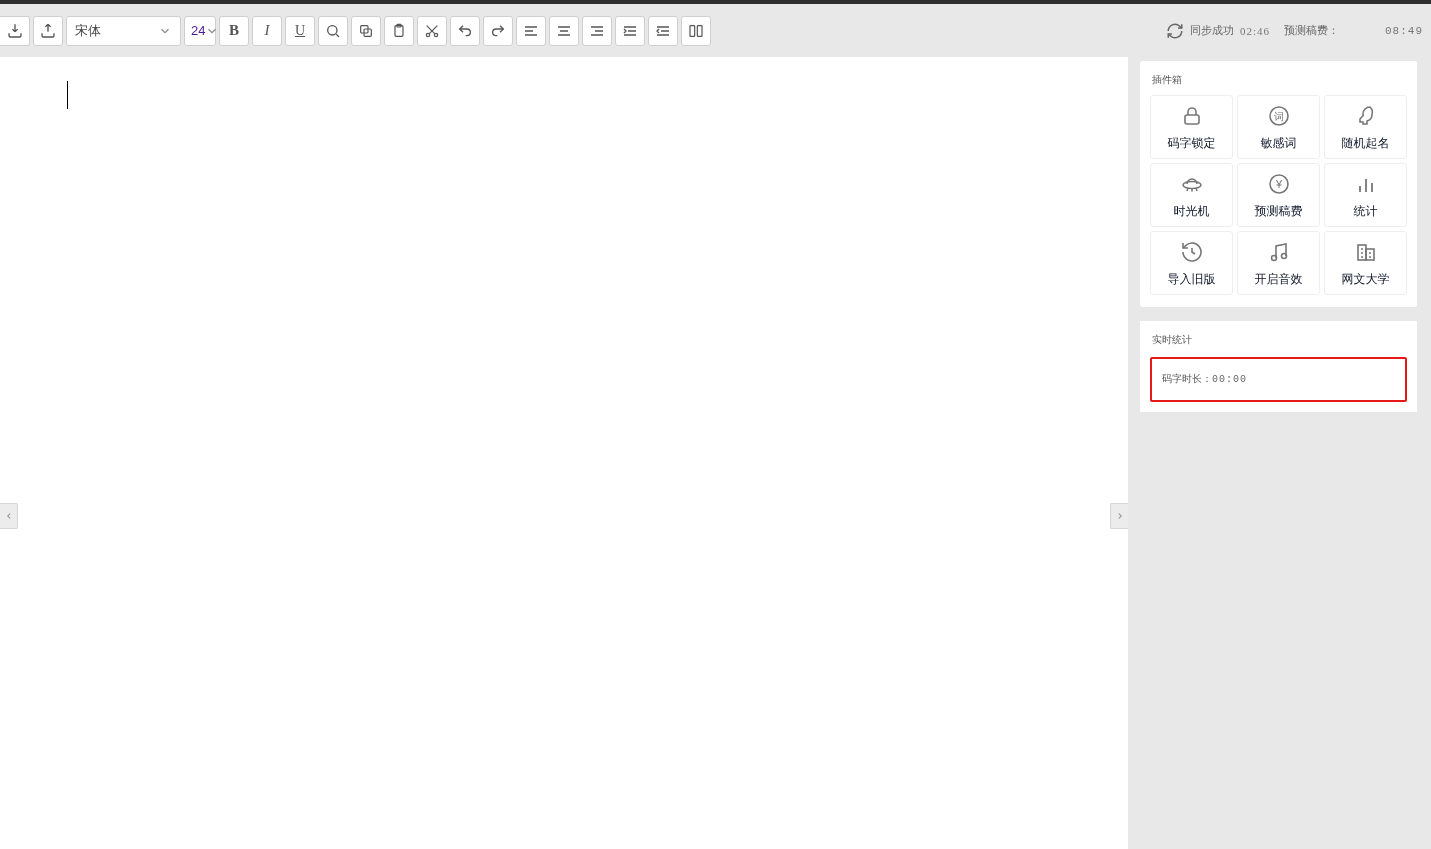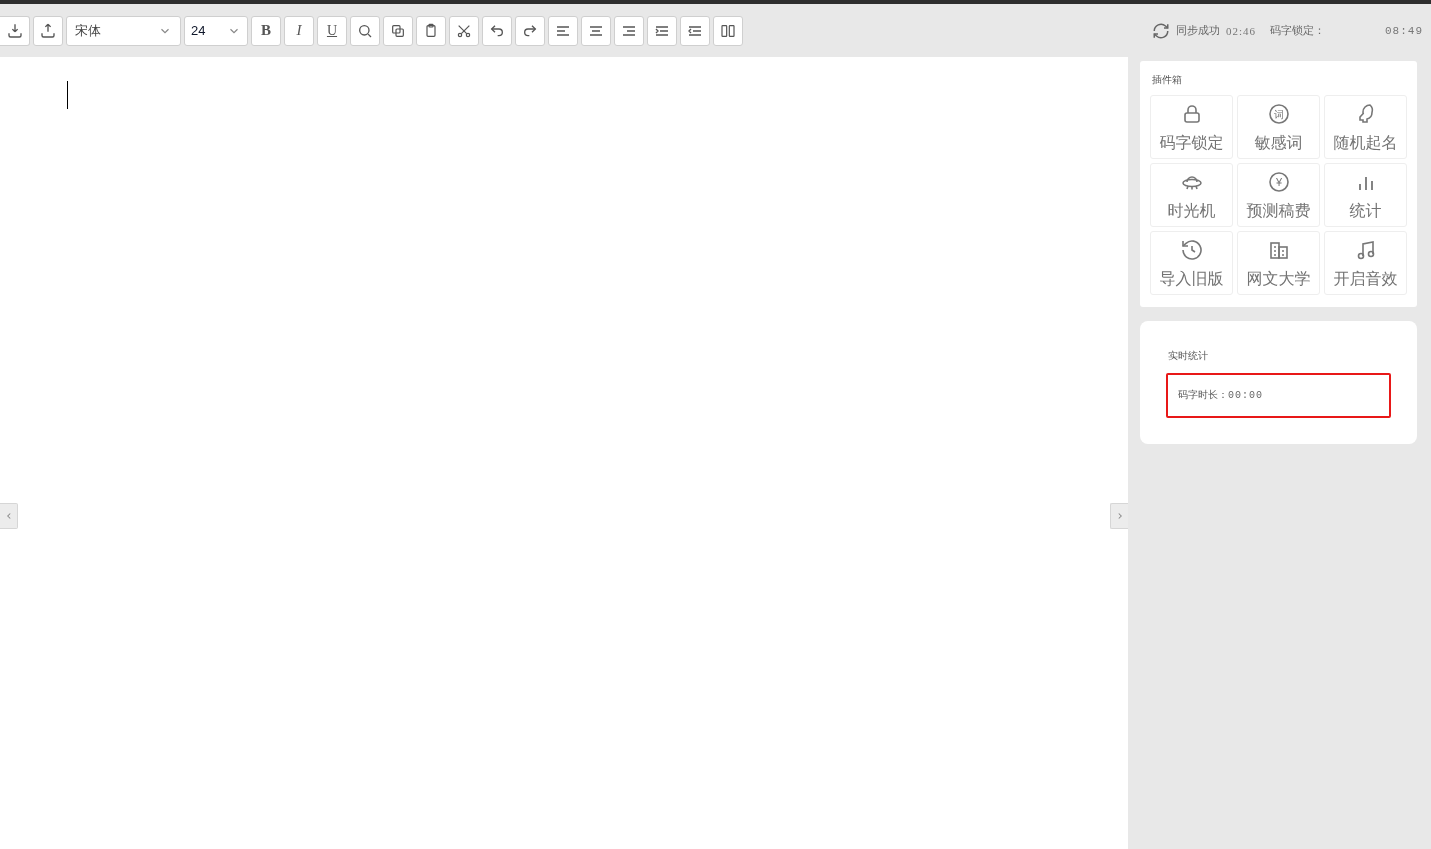--- a/index.html
+++ b/index.html
@@ -55,45 +55,45 @@
     background: #fff;
     display: flex;
     align-items: center;
     padding: 0 8px;
     justify-content: space-between;
     cursor: pointer;
     font-size: 13px;
     color: #444;
   }
   .size-select {
-    width: 64px;
+    width: 32px;
     height: 30px;
     border: 1px solid #cfcfcf;
     border-radius: 3px;
     background: #fff;
     display: flex;
     align-items: center;
     padding: 4px 6px;
     justify-content: space-between;
     cursor: pointer;
     font-size: 13px;
-    color: #0f172a;
+    color: #4c1d95;
   }
   .chev svg { width: 14px; height: 14px; }
   .toolbar-right {
     margin-left: auto;
     display: flex;
     align-items: center;
     gap: 6px;
     font-size: 11px;
     color: #666;
   }
   .sync-status { display: flex; align-items: center; gap: 6px; }
   .time-mono { font-family: Liberation Serif, serif; color: #777; letter-spacing: 1px; }
-  .time-right { color: #777; letter-spacing: 1px; font-family: "Courier New", monospace; margin-left: 54px; text-align: right; }
+  .time-right { color: #777; letter-spacing: 1px; font-family: "Courier New", monospace; margin-left: 40px; text-align: right; }
 
   .main {
     display: flex;
     height: calc(100% - 57px);
     padding: 0;
   }
   .editor-wrap {
     position: relative;
     flex: 0 0 1128px;
     height: 100%;
@@ -157,26 +157,26 @@
     height: 64px;
     display: flex;
     flex-direction: column;
     align-items: center;
     justify-content: center;
     gap: 6px;
     cursor: pointer;
     background: #fff;
   }
   .plugin-item .picon { color: #777; height: 26px; display: flex; align-items: center; }
-  .plugin-item .plabel { font-size: 16px; color: #737373; }
+  .plugin-item .plabel { font-size: 12px; color: #0f172a; }
 
   .stats-panel {
     background: #fff;
-    border-radius: 8px;
-    padding: 26px;
+    border-radius: 1px;
+    padding: 10px;
   }
   .stats-box {
     border: 2px solid #e81818;
     border-radius: 2px;
     padding: 8px 10px;
     margin-top: 6px;
   }
   .stats-row {
     font-size: 10px;
     color: #555;
@@ -307,21 +307,21 @@
     <div class="sync-status">
       <svg width="18" height="18" viewBox="0 0 24 24" fill="none" stroke="#666" stroke-width="2">
           <path d="M3 12a9 9 0 0 1 15-6.7L21 8"></path>
           <path d="M21 3v5h-5"></path>
           <path d="M21 12a9 9 0 0 1-15 6.7L3 16"></path>
           <path d="M3 21v-5h5"></path>
         </svg>
       <span>同步成功</span>
       <span class="time-mono">02:46</span>
     </div>
-    <span style="margin-left:8px;">码字锁定：</span>
+    <span style="margin-left:8px;">预测稿费：</span>
     <span class="time-right">08:49</span>
   </div>
 </div>
 
 <div class="main">
   <div class="editor-wrap">
     <div class="editor">
       <div class="cursor"></div>
     </div>
     <div class="nav-arrow nav-left">
@@ -407,37 +407,37 @@
                 <path d="M3 3v5h5"></path>
                 <path d="M12 8v4l3 2"></path>
               </svg>
           </span>
           <span class="plabel">导入旧版</span>
         </div>
 
         <div class="plugin-item">
           <span class="picon">
             <svg width="24" height="24" viewBox="0 0 24 24" fill="none" stroke="currentColor" stroke-width="1.6">
+                <path d="M9 18V6l10-2v12"></path>
+                <circle cx="7" cy="18" r="2.5"></circle>
+                <circle cx="17" cy="16" r="2.5"></circle>
+              </svg>
+          </span>
+          <span class="plabel">开启音效</span>
+        </div>
+
+        <div class="plugin-item">
+          <span class="picon">
+            <svg width="24" height="24" viewBox="0 0 24 24" fill="none" stroke="currentColor" stroke-width="1.6">
                 <rect x="4" y="5" width="8" height="15"></rect>
                 <rect x="12" y="9" width="8" height="11"></rect>
                 <path d="M7 9h2M7 13h2M7 17h2M15 13h2M15 17h2"></path>
               </svg>
           </span>
           <span class="plabel">网文大学</span>
-        </div>
-
-        <div class="plugin-item">
-          <span class="picon">
-            <svg width="24" height="24" viewBox="0 0 24 24" fill="none" stroke="currentColor" stroke-width="1.6">
-                <path d="M9 18V6l10-2v12"></path>
-                <circle cx="7" cy="18" r="2.5"></circle>
-                <circle cx="17" cy="16" r="2.5"></circle>
-              </svg>
-          </span>
-          <span class="plabel">开启音效</span>
         </div>
 
       </div>
     </div>
 
     <div class="stats-panel">
       <div class="panel-title" style="padding-bottom:4px;">实时统计</div>
       <div class="stats-box">
         <div class="stats-row">
           <span>码字时长：</span><span class="val">00:00</span>

